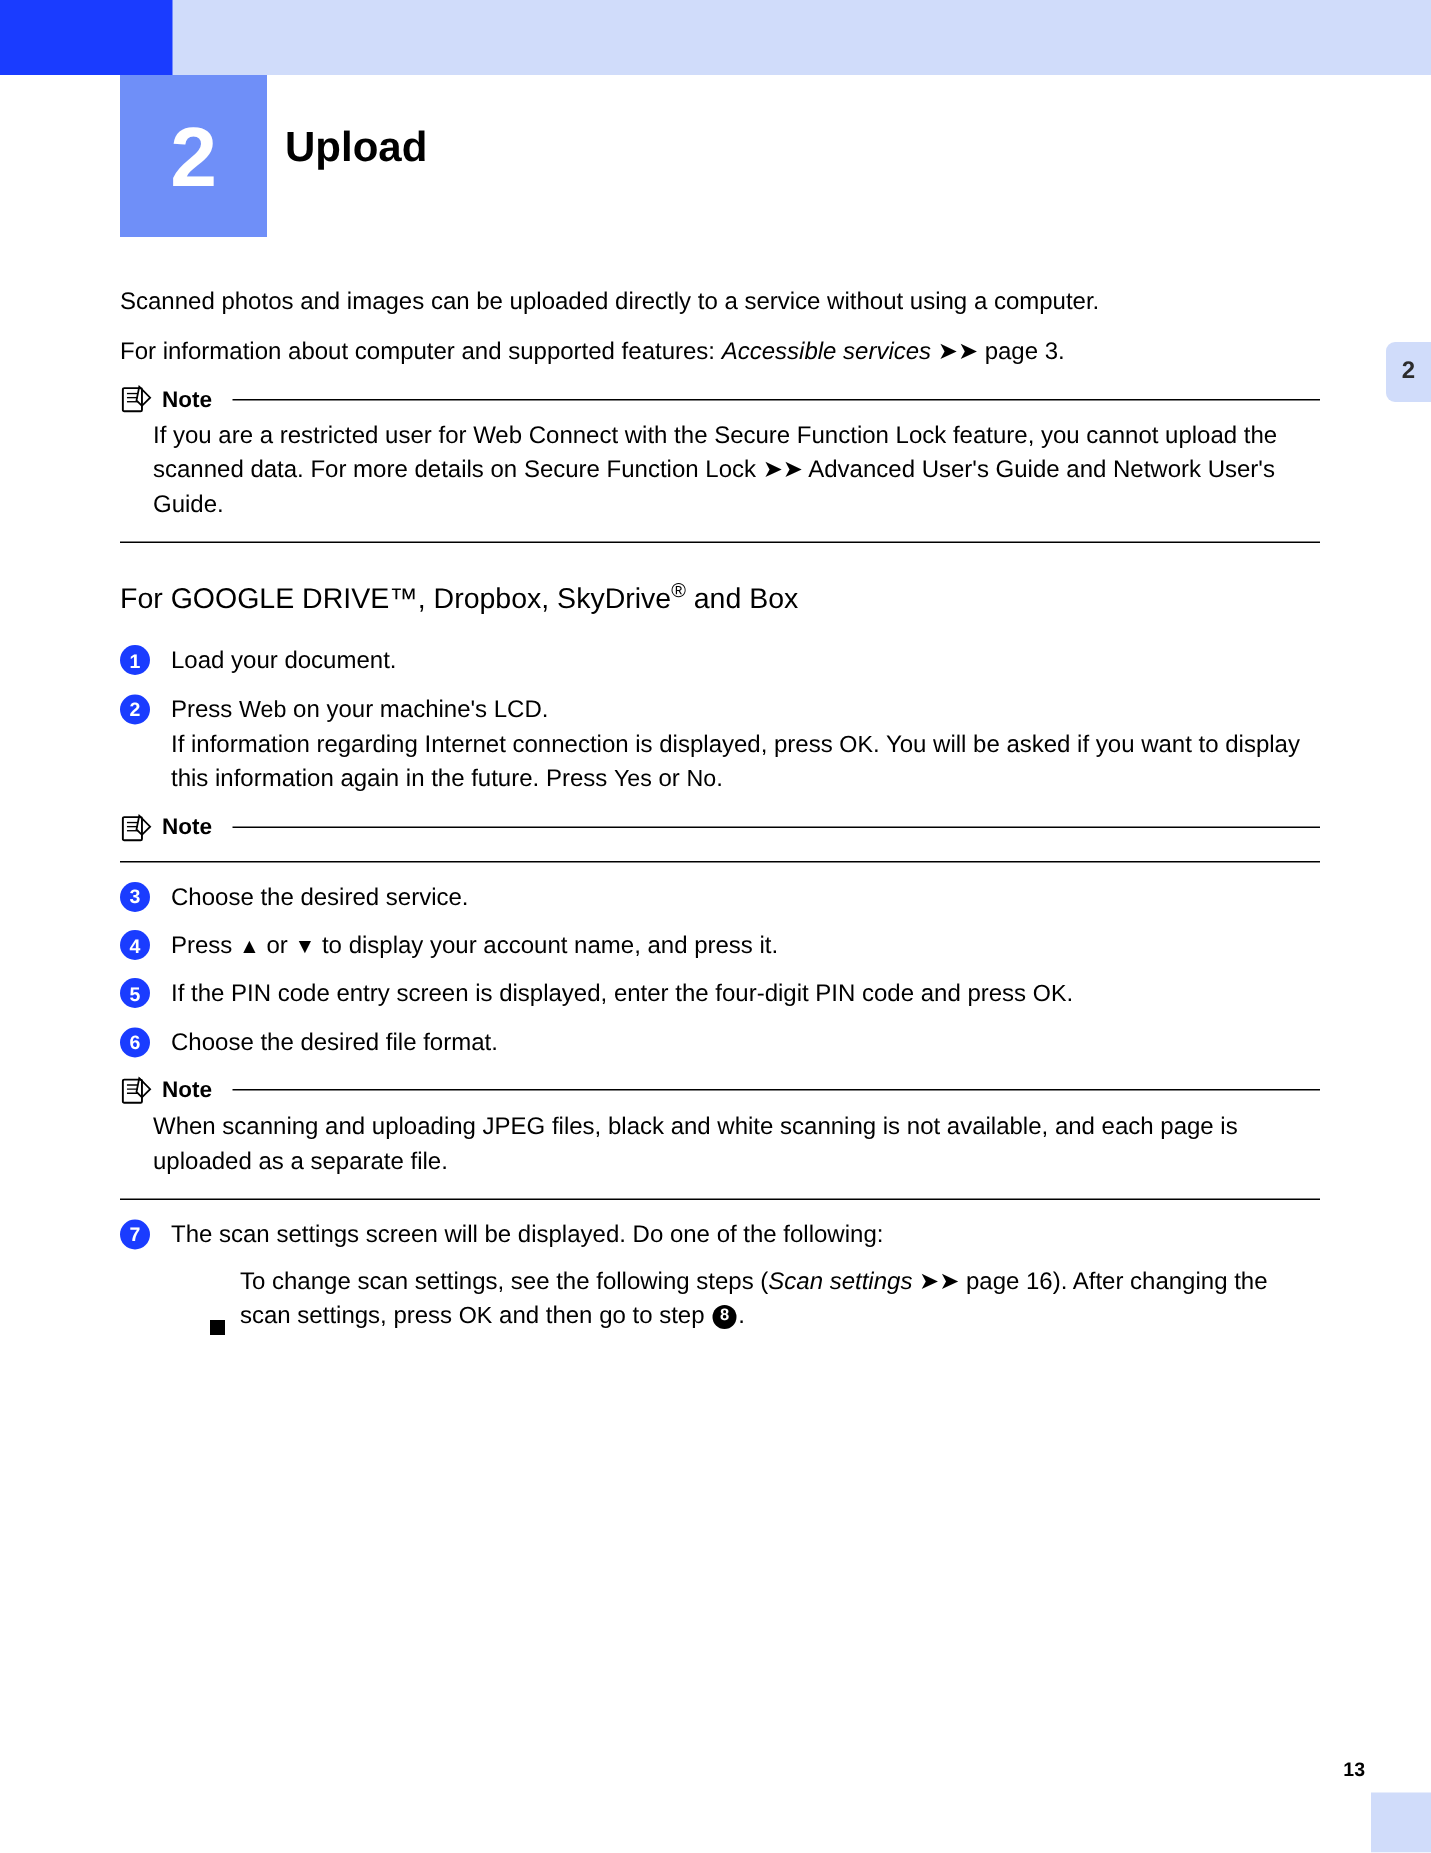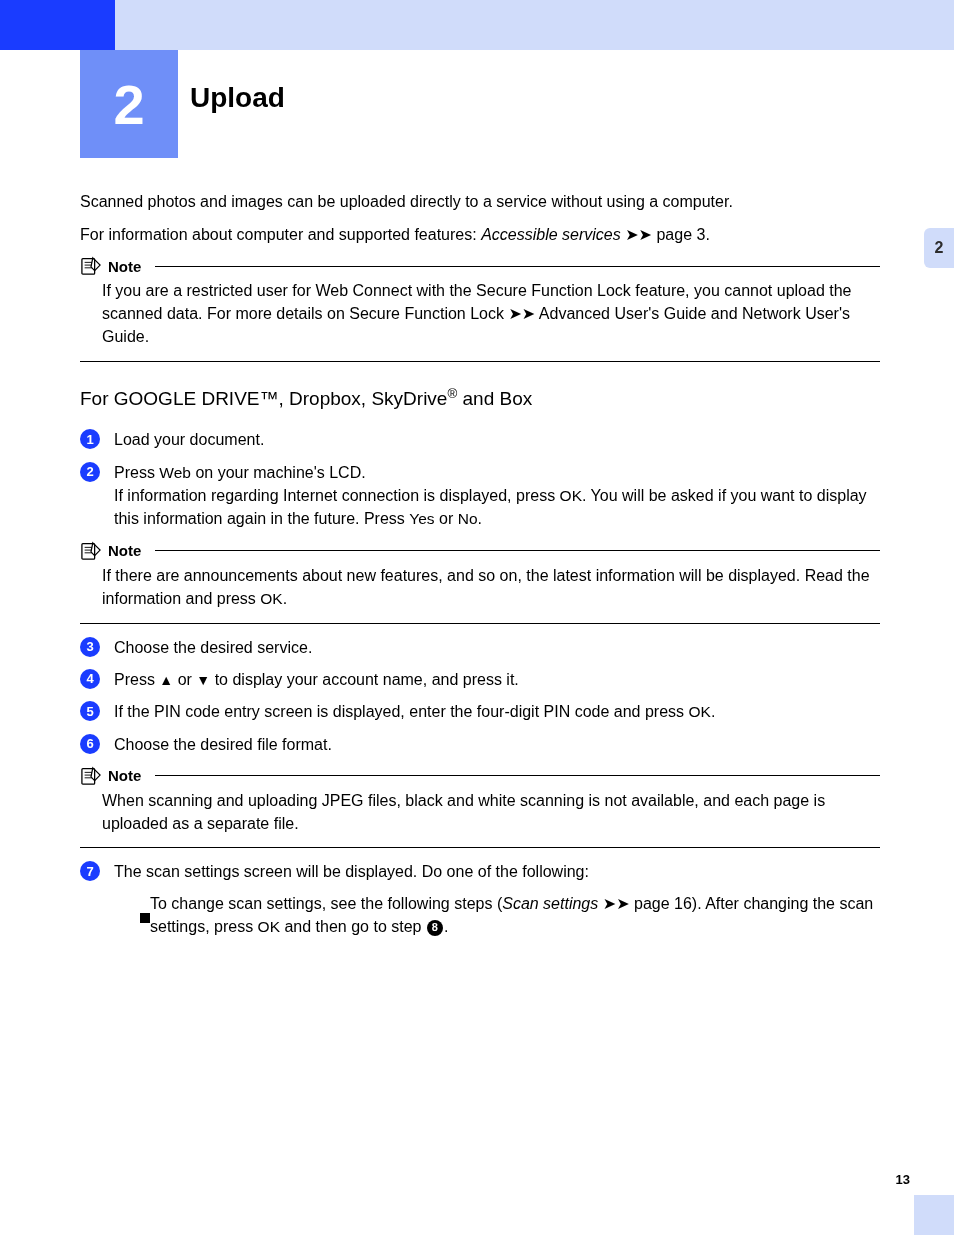--- a/index.html
+++ b/index.html
@@ -21,21 +21,21 @@
   .note-header b { font-size: 15px; }
   .note-rule { flex:1; border-top:1.3px solid #000; margin-left:8px; }
   .note-body { margin-left: 22px; font-size: 16px; line-height:1.43; margin-top:4px; }
   h3.sub { font-size: 19px; font-weight:normal; margin: 24px 0 18px 0; }
   .step { display:flex; align-items:flex-start; gap:14px; margin: 9px 0 9px 0; }
   .step-num { width:20px; height:20px; border-radius:50%; background:#1a3cff; color:#fff; font-size:13px; font-weight:bold; display:flex; align-items:center; justify-content:center; flex:0 0 20px; margin-top:1px;}
   .step-body { font-size:16px; line-height:1.45; flex:1; }
   .hr { border-top:1px solid #000; margin: 10px 0 12px 0; }
   .mono { font-family: Liberation Sans, sans-serif; font-size: 15.5px; }
   .bullets { margin-left: 26px; margin-top:8px; }
-  .bullet-row { display:flex; align-items:center; gap:0; margin-bottom:10px; }
+  .bullet-row { display:flex; align-items:flex-end; gap:10px; margin-bottom:10px; }
   .sq { width:10px; height:10px; background:#000; flex:0 0 10px; margin-top:6px;}
   .bullet-body { font-size:16px; line-height:1.45; flex:1; }
   .inline-circ { display:inline-flex; width:16px; height:16px; border-radius:50%; background:#000; color:#fff; font-size:11px; font-weight:bold; align-items:center; justify-content:center; vertical-align:middle; margin:0 1px;}
   .side-tab { position:absolute; right:0; top:228px; width:30px; height:40px; background:#d0dcfa; border-top-left-radius:6px; border-bottom-left-radius:6px; display:flex; align-items:center; justify-content:center; font-weight:bold; color:#2c2c2c; font-size:16px;}
   .foot-bar { position:absolute; bottom:0; right:0; width:40px; height:40px; background:#d0dcfa; }
   .page-num { position:absolute; bottom:48px; right:44px; font-size:13px; font-weight:bold; }
   sup { font-size: 0.7em; }
   .tri { font-size: 14px; }
 </style>
 </head>
@@ -102,23 +102,20 @@
         <svg class="note-icon" viewBox="0 0 24 22">
             <rect x="2" y="3" width="14" height="17" rx="1" fill="none" stroke="#000" stroke-width="1.4"></rect>
             <line x1="5" y1="7" x2="13" y2="7" stroke="#000"></line>
             <line x1="5" y1="10" x2="13" y2="10" stroke="#000"></line>
             <line x1="5" y1="13" x2="13" y2="13" stroke="#000"></line>
             <path d="M14 2 L22 10 L16 16 L12 12 Z" fill="none" stroke="#000" stroke-width="1.3"></path>
           </svg>
         <b>Note</b>
         <div class="note-rule"></div>
       </div>
-      <div class="note-body">
-        <span>If there are announcements about new features, and so on, the latest information will be displayed. Read the information and press </span><span class="mono">OK</span><span>.</span>
-      </div>
     </div>
     <div class="hr"></div>
 
     <div class="step">
       <div class="step-num">3</div>
       <div class="step-body">Choose the desired service.</div>
     </div>
 
     <div class="step">
       <div class="step-num">4</div>

